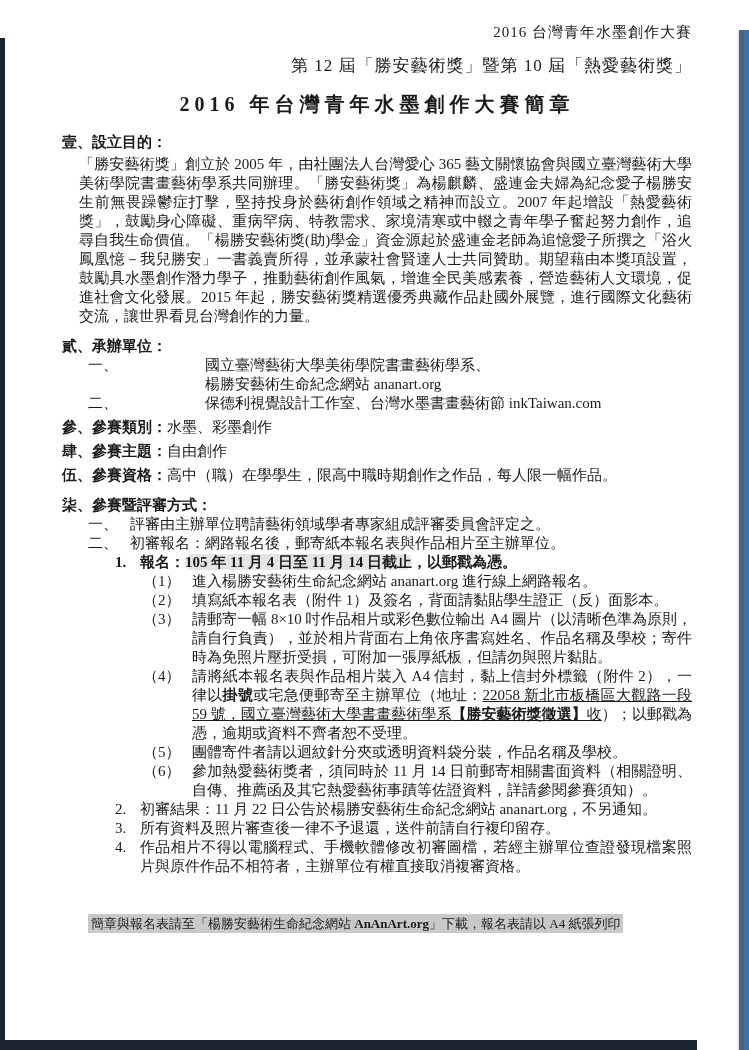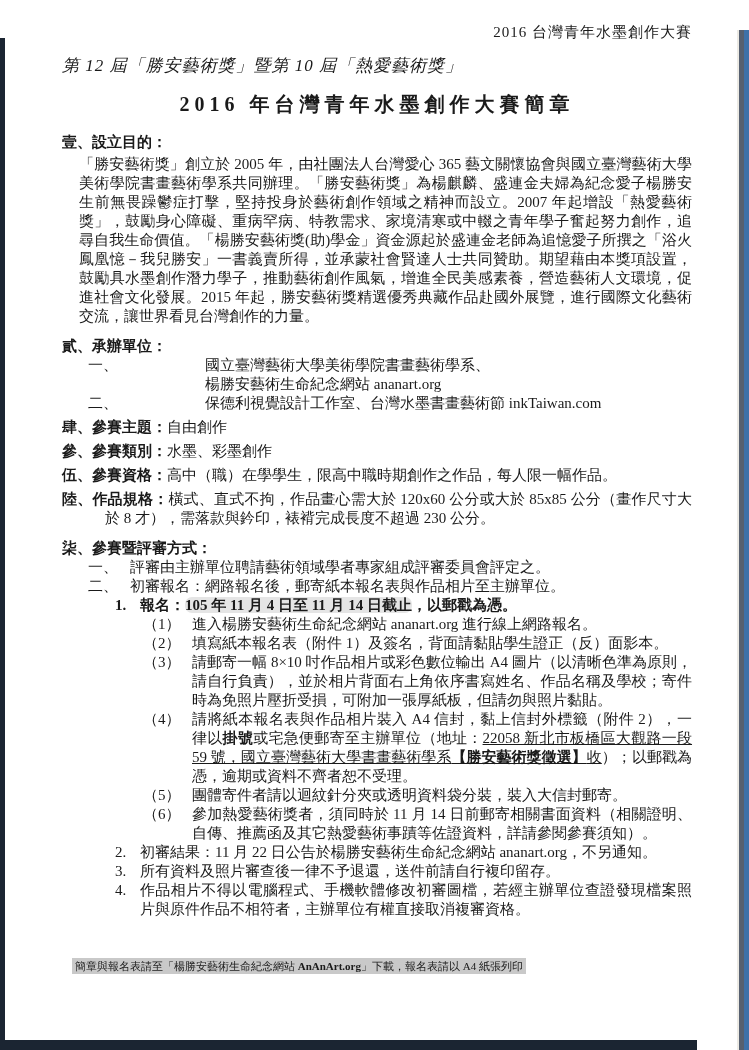--- a/index.html
+++ b/index.html
@@ -27,21 +27,21 @@
   }
   .running-header {
     position: absolute; top: 23px; right: 57px;
     font-size: 15px; letter-spacing: 1px;
   }
   .content {
     position: relative;
     padding: 54px 57px 0 62px;
   }
   .subtitle {
-    text-align: left; font-size: 17px; line-height: 24px; letter-spacing: 1px; font-style: italic;
+    text-align: right; font-size: 17px; line-height: 24px; letter-spacing: 1px;
   }
   .main-title {
     text-align: center; font-size: 20px; font-weight: bold;
     letter-spacing: 5px; line-height: 34px; margin-top: 9px;
     white-space: nowrap;
   }
   .doc { font-size: 15px; line-height: 19px; }
   .sec-label { font-weight: bold; margin-top: 11px; }
   .s1-label { margin-top: 13px; font-family: Liberation Mono, monospace; }
   .para {
@@ -59,21 +59,21 @@
   .l1 .num { width: 42px; }
   .l2 { margin-left: 53px; }
   .l2 .num { width: 25px; }
   .l3 { margin-left: 81px; }
   .l3 .num { width: 49px; }
   .row .txt { flex: 1 1 auto; text-align: justify; font-family: Liberation Serif, serif; }
   .org-content { flex: 1 1 auto; }
   .bold { font-weight: bold; }
   .hl { background: #e5e5e5; border-radius: 7px; }
   .ul { text-decoration: underline; }
-  .footer-line { margin-top: 38px; margin-left: 10px; font-size: 11px; }
+  .footer-line { margin-top: 38px; margin-left: 26px; font-size: 13px; }
   .footer-line .box { background: #c9c9c9; padding: 2px 3px; line-height: 17px; }
 </style>
 </head>
 <body>
 
 <div class="page">
 
   <div class="running-header">2016 台灣青年水墨創作大賽</div>
 
   <div class="content">
@@ -94,24 +94,23 @@
           <div style="padding-left:75px">楊勝安藝術生命紀念網站 ananart.org</div>
         </div>
       </div>
       <div class="row l1">
         <span class="num">二、</span>
         <div class="org-content">
           <div style="padding-left:75px">保德利視覺設計工作室、台灣水墨書畫藝術節 inkTaiwan.com</div>
         </div>
       </div>
 
+      <div class="hang"><span class="lbl">參、參賽類別：</span><span>水墨、彩墨創作</span></div>
       <div class="hang"><span class="lbl">肆、參賽主題：</span><span>自由創作</span></div>
-      <div class="hang"><span class="lbl">參、參賽類別：</span><span>水墨、彩墨創作</span></div>
       <div class="hang"><span class="lbl">伍、參賽資格：</span><span>高中（職）在學學生，限高中職時期創作之作品，每人限一幅作品。</span></div>
-      <div class="hang"><span class="lbl">陸、作品規格：</span><span>橫式、直式不拘，作品畫心需大於 120x60 公分或大於 85x85 公分（畫作尺寸大於 8 才），需落款與鈐印，裱褙完成長度不超過 230 公分。</span></div>
 
       <div class="sec-label">柒、參賽暨評審方式：</div>
 
       <div class="row l1">
         <span class="num">一、</span>
         <div class="txt">評審由主辦單位聘請藝術領域學者專家組成評審委員會評定之。</div>
       </div>
       <div class="row l1">
         <span class="num">二、</span>
         <div class="txt">初審報名：網路報名後，郵寄紙本報名表與作品相片至主辦單位。</div>
@@ -133,21 +132,21 @@
       <div class="row l3">
         <span class="num">（3）</span>
         <div class="txt">請郵寄一幅 8×10 吋作品相片或彩色數位輸出 A4 圖片（以清晰色準為原則，請自行負責），並於相片背面右上角依序書寫姓名、作品名稱及學校；寄件時為免照片壓折受損，可附加一張厚紙板，但請勿與照片黏貼。</div>
       </div>
       <div class="row l3">
         <span class="num">（4）</span>
         <div class="txt"><span>請將紙本報名表與作品相片裝入 A4 信封，黏上信封外標籤（附件 2），一律以</span><span class="bold">掛號</span><span>或宅急便郵寄至主辦單位（地址：</span><span class="ul">22058 新北市板橋區大觀路一段 59 號，國立臺灣藝術大學書畫藝術學系</span><span class="ul bold">【勝安藝術獎徵選】</span><span class="ul">收</span><span>）；以郵戳為憑，逾期或資料不齊者恕不受理。</span></div>
       </div>
       <div class="row l3">
         <span class="num">（5）</span>
-        <div class="txt">團體寄件者請以迴紋針分夾或透明資料袋分裝，裝入大信封郵寄。</div>
+        <div class="txt">團體寄件者請以迴紋針分夾或透明資料袋分裝，作品名稱及學校。</div>
       </div>
       <div class="row l3">
         <span class="num">（6）</span>
         <div class="txt">參加熱愛藝術獎者，須同時於 11 月 14 日前郵寄相關書面資料（相關證明、自傳、推薦函及其它熱愛藝術事蹟等佐證資料，詳請參閱參賽須知）。</div>
       </div>
 
       <div class="row l2">
         <span class="num">2.</span>
         <div class="txt">初審結果：11 月 22 日公告於楊勝安藝術生命紀念網站 ananart.org，不另通知。</div>
       </div>

